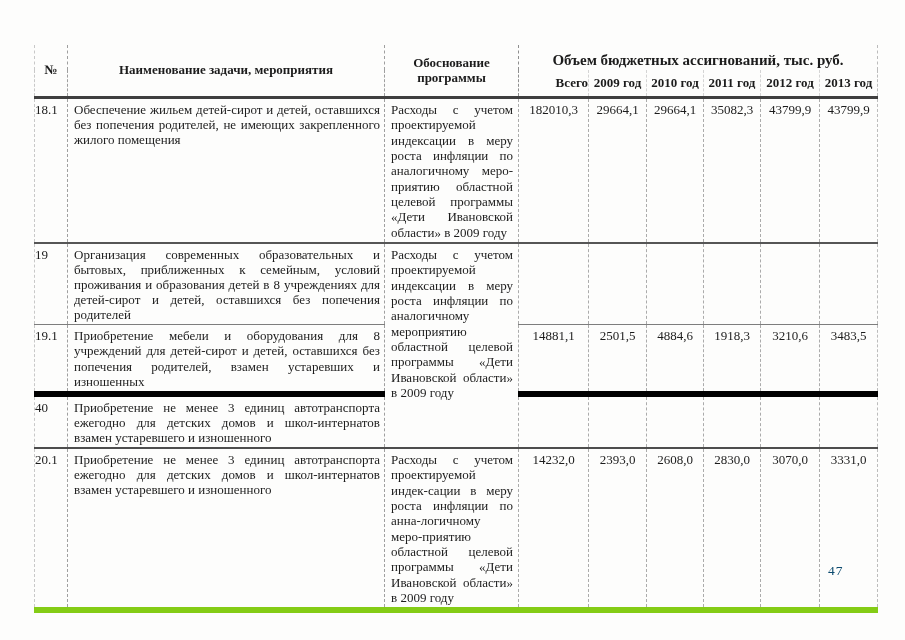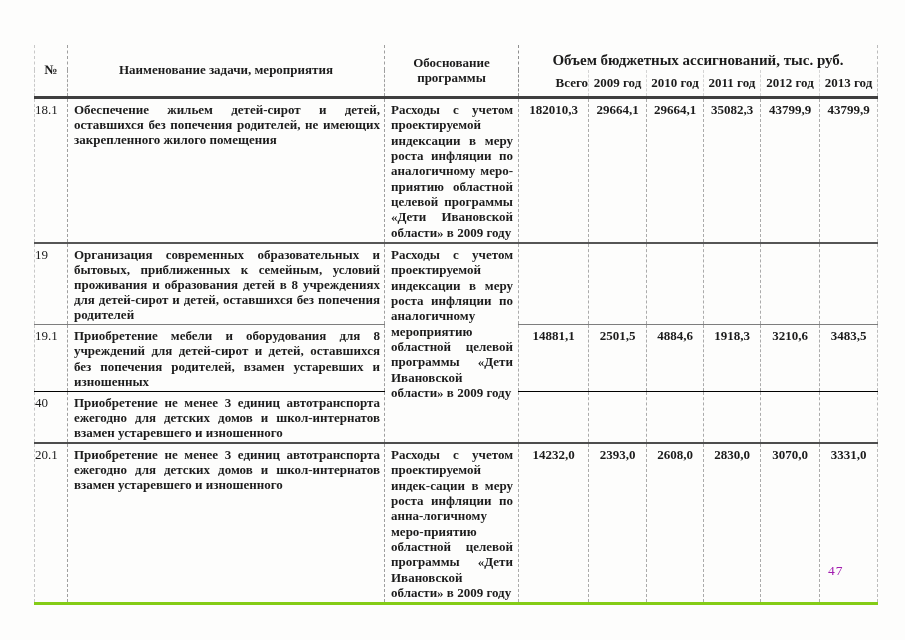--- a/index.html
+++ b/index.html
@@ -22,21 +22,20 @@
     border-collapse: collapse;
     table-layout: fixed;
   }
   th, td {
     font-family: "Liberation Serif", serif;
     font-size: 13px;
     color: #1c1c1c;
     vertical-align: top;
     padding: 0;
     overflow: hidden;
-    font-weight: bold;
   }
   
   thead th {
     font-weight: bold;
     text-align: center;
     vertical-align: middle;
     line-height: 1.15;
   }
   thead th.h-num, thead th.h-name, thead th.h-just {
     border-bottom: 3px solid #3f3f3f;
@@ -81,36 +80,36 @@
   }
   td.c-val {
     text-align: center;
     padding-top: 3px;
     border-left: 1px dashed #ababab;
   }
   td.c-val.last { border-right: 1px dashed #bcbcbc; }
   
   tr.r181 td { border-bottom: 2px solid #565656; }
   tr.r19  td.rb { border-bottom: 1px solid #7d7d7d; }
-  tr.r191 td.rb { border-bottom: 1px solid #000000; margin-left: 8px; }
+  tr.r191 td.rb { border-bottom: 6px solid #000000; margin-left: 8px; }
   tr.r20  td.rb { border-bottom: 2px solid #4d4d4d; }
   td.merged { border-bottom: 2px solid #4d4d4d; }
-  tr.r201 td { border-bottom: 3px solid #84cc16; margin-top: 24px; }
+  tr.r201 td { border-bottom: 6px solid #84cc16; margin-top: 24px; }
   
   tr.r181 { height: 135px; }
   tr.r19  { height: 75px;  }
   tr.r191 { height: 56px;  }
   tr.r20  { height: 44px;  }
   tr.r201 { height: 138px; }
   .page-number {
     position: absolute;
     left: 828px; top: 563px;
     font-size: 13.5px;
     letter-spacing: 1px;
-    color: #a21caf;
+    color: #0c4a6e;
   }
 </style>
 </head>
 <body>
 
 <div class="page">
 
   <table class="budget-table">
     <colgroup>
       <col style="width:33px">

